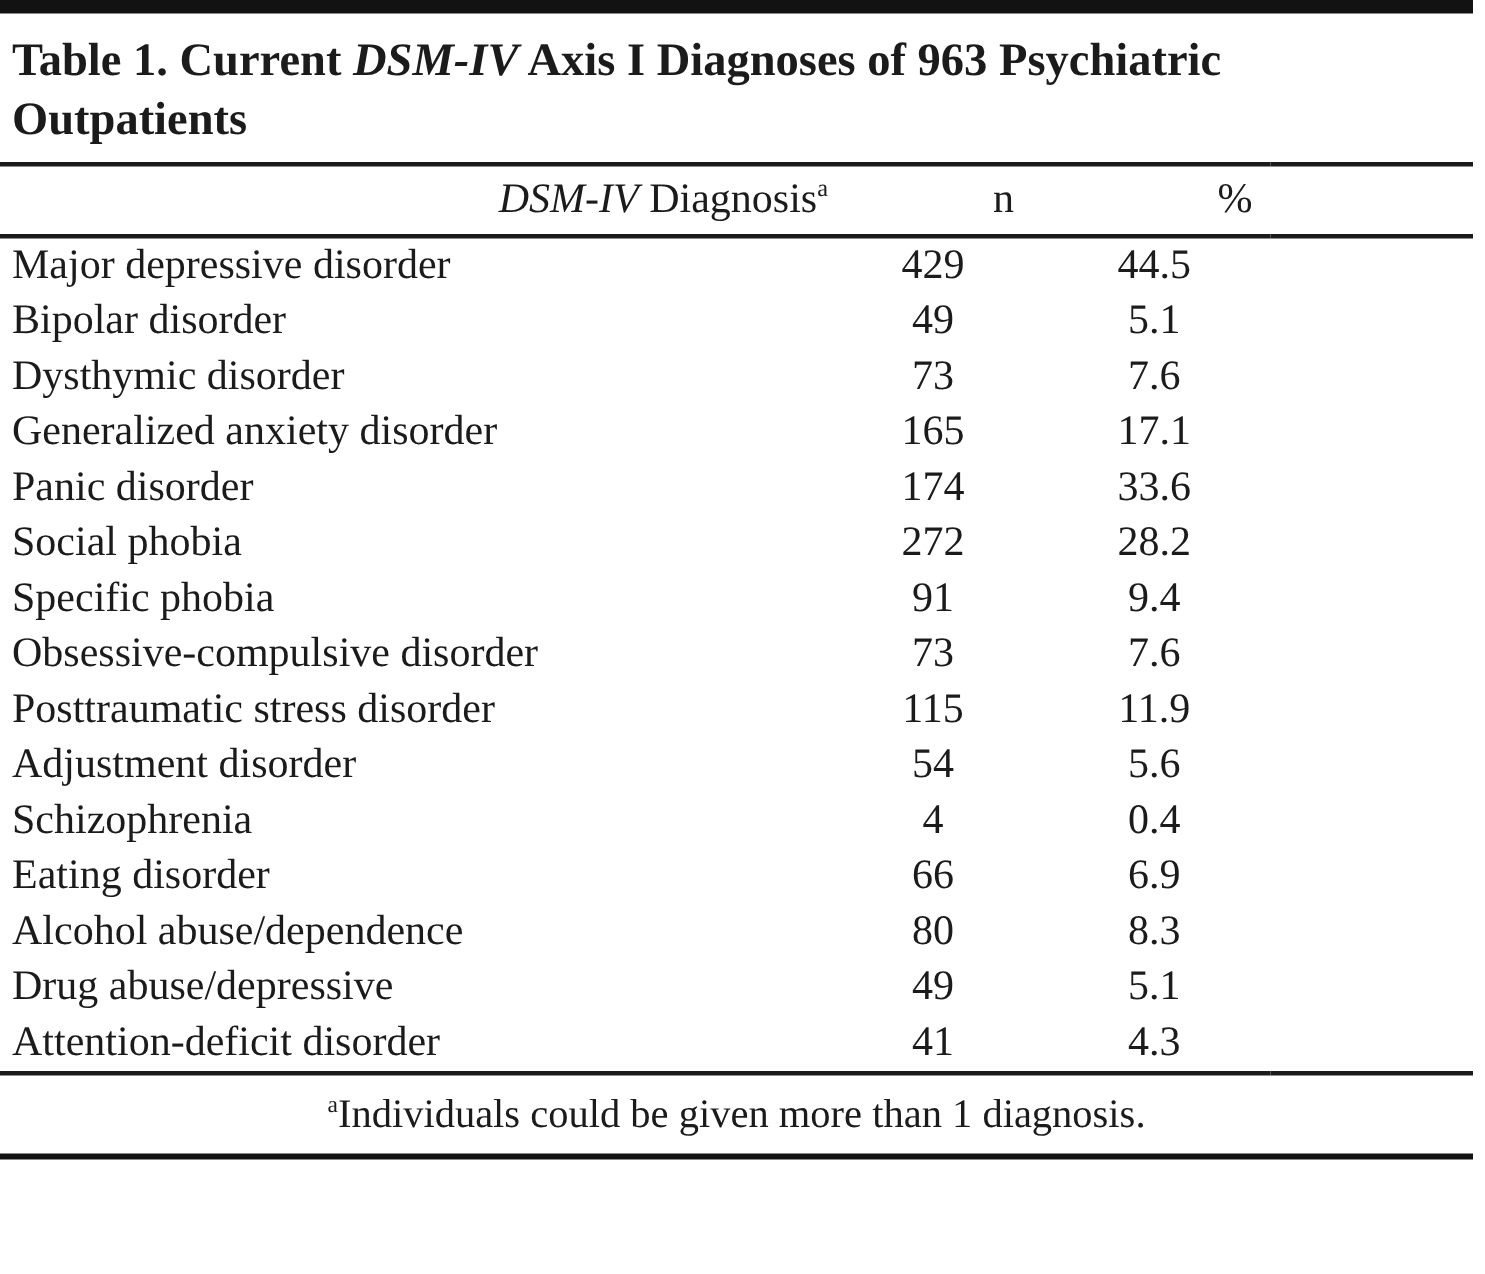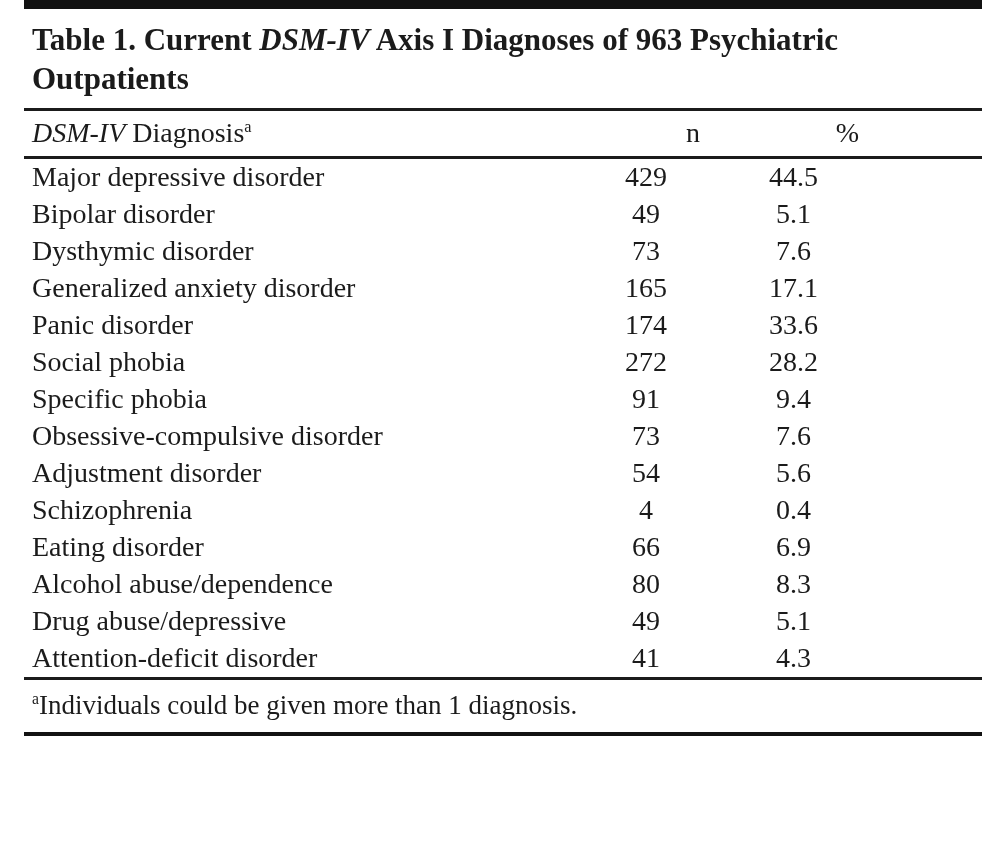--- a/index.html
+++ b/index.html
@@ -6,21 +6,20 @@
   .page {
     position: relative;
     width: 990px;
     height: 849px;
     box-sizing: border-box;
     background: #ffffff;
     color: #1b1b1b;
     font-family: "Liberation Serif", "DejaVu Serif", serif;
     overflow: hidden;
     padding-right: 8px;
-    padding-left: 24px;
   }
   .top-bar {
     height: 9px;
     background: #121212;
   }
   .table-title {
     margin: 0;
     padding: 11px 4px 9px 8px;
     font-size: 31px;
     font-weight: 700;
@@ -38,21 +37,21 @@
   col.c-diag   { width: 552px; }
   col.c-n      { width: 140px; }
   col.c-pct    { width: 155px; }
   col.c-filler { width: auto;  }
 
   th, td { padding: 0; font-weight: normal; }
   thead th {
     border-bottom: 3px solid #1b1b1b;
     height: 45px;
     font-size: 28px;
-    text-align: left;
+    text-align: right;
     vertical-align: middle;
   }
   th.diag { padding-left: 8px; }
   th sup, .footnote sup {
     font-size: 0.58em;
     vertical-align: super;
     line-height: 0;
   }
   th.num { text-align: right; }
   th.n-col   { padding-right: 16px; }
@@ -63,20 +62,21 @@
     font-size: 28px;
     vertical-align: middle;
     white-space: nowrap;
   }
   td.diag { padding-left: 8px; margin-left: 18px; }
   td.num  { text-align: center; }
 
   .footnote {
     font-size: 27px;
     padding: 10px 8px 11px 8px;
+    text-align: center;
   }
   .bottom-rule {
     height: 4px;
     background: #121212;
   }
 </style>
 </head>
 <body>
 
 <div class="page">
@@ -143,20 +143,26 @@
           <td class="num">9.4</td>
           <td class="filler"></td>
         </tr>
         <tr>
           <td class="diag">Obsessive-compulsive disorder</td>
           <td class="num">73</td>
           <td class="num">7.6</td>
           <td class="filler"></td>
         </tr>
         <tr>
+          <td class="diag">Posttraumatic stress disorder</td>
+          <td class="num">115</td>
+          <td class="num">11.9</td>
+          <td class="filler"></td>
+        </tr>
+        <tr>
           <td class="diag">Adjustment disorder</td>
           <td class="num">54</td>
           <td class="num">5.6</td>
           <td class="filler"></td>
         </tr>
         <tr>
           <td class="diag">Schizophrenia</td>
           <td class="num">4</td>
           <td class="num">0.4</td>
           <td class="filler"></td>

